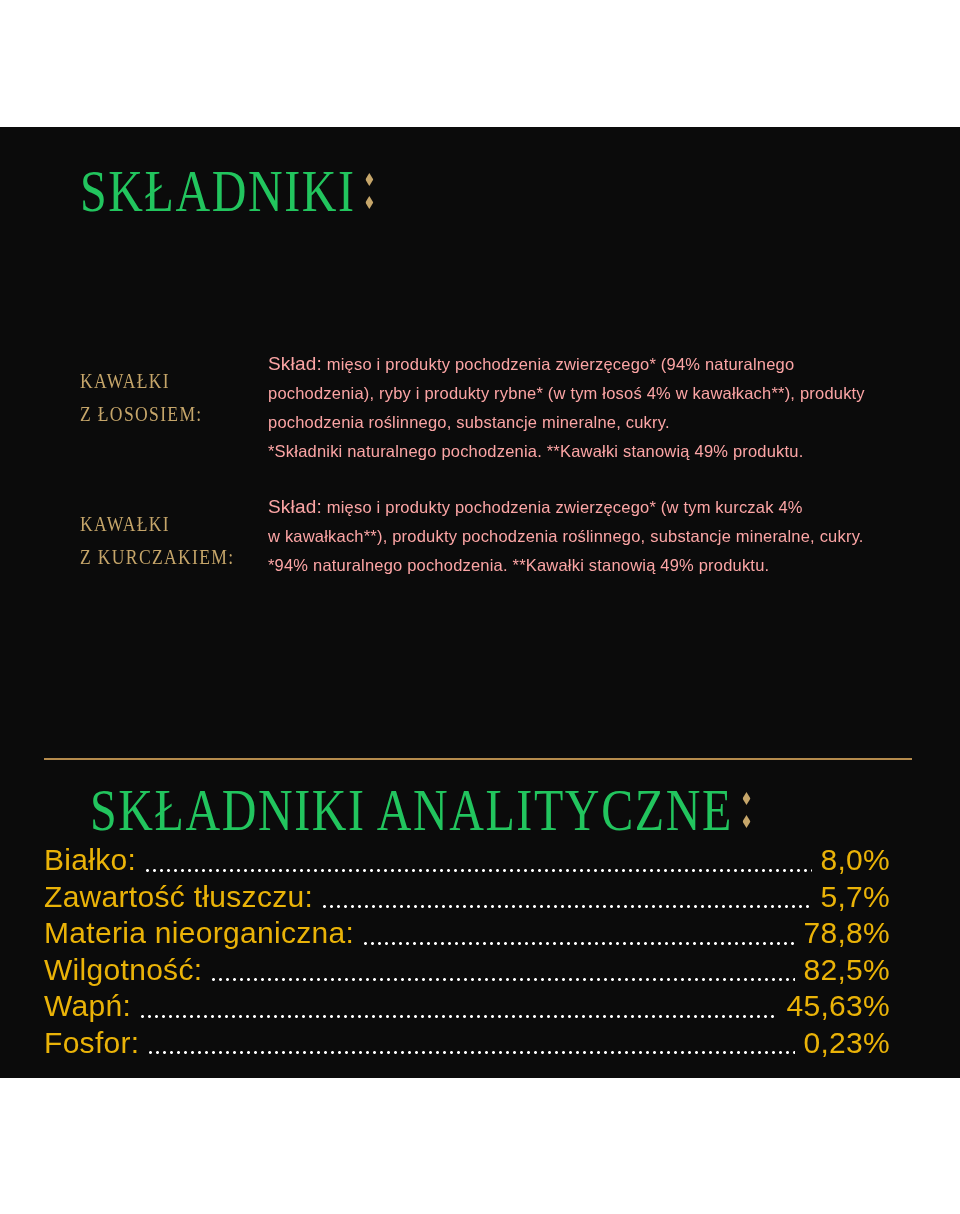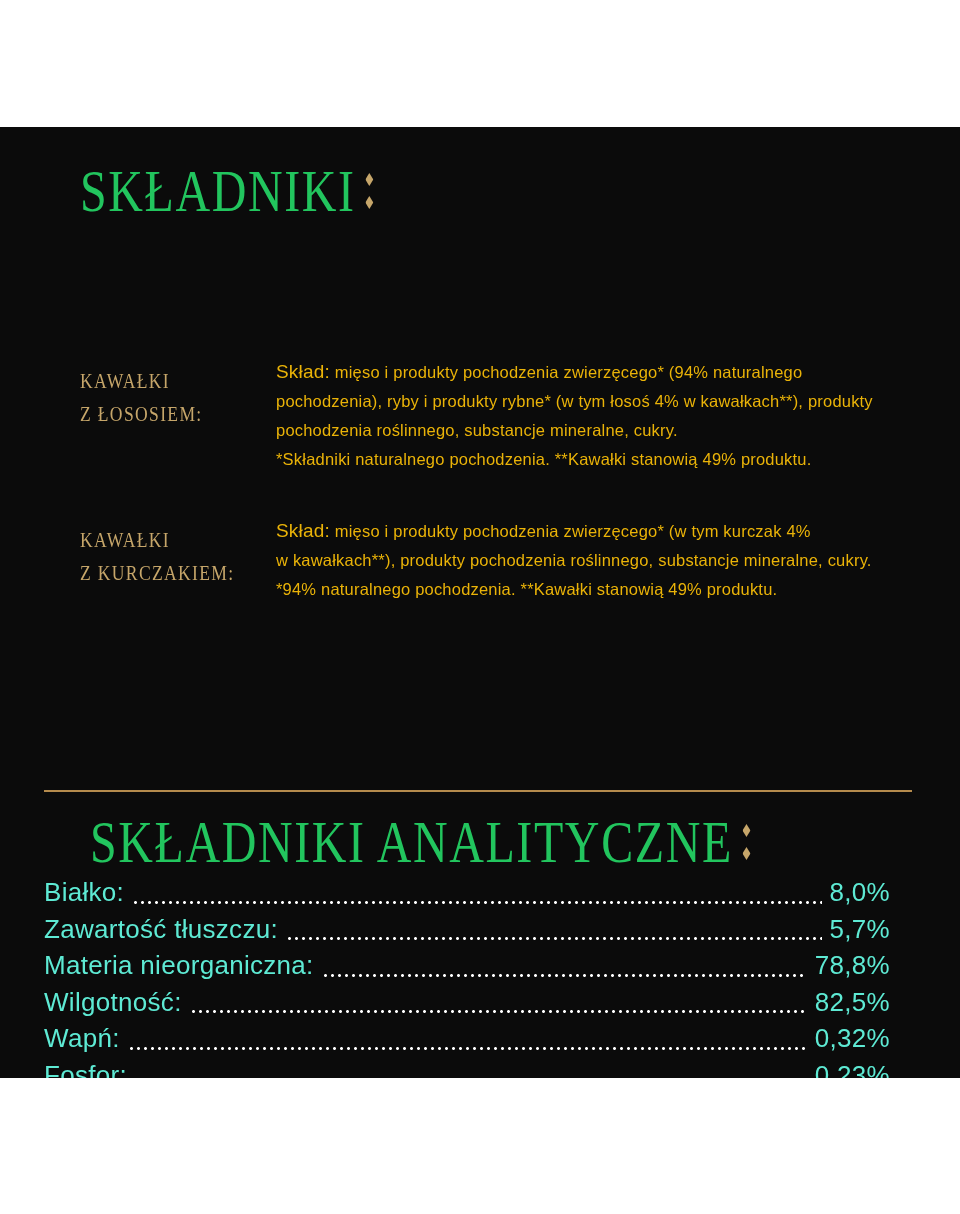--- a/index.html
+++ b/index.html
@@ -64,23 +64,23 @@
     font-family: "Liberation Serif", serif;
     font-size: 20px;
     line-height: 33px;
     letter-spacing: 1.5px;
     white-space: pre-line;
     transform: scaleX(0.88);
     transform-origin: left top;
     flex-shrink: 0;
   }
   .ing-text {
-    margin: 14px;
+    margin: 6px;
     width: 680px;
-    color: #eab308;
+    color: #fca5a5;
     font-size: 16.5px;
     line-height: 29px;
     letter-spacing: 0.2px;
   }
   .ing-text .lead { font-size: 19px; }
   .ing-text .rest { white-space: pre-line; }
 
   
   .divider {
     margin: 172px 0 0 44px;
@@ -89,22 +89,22 @@
     background: #b58b4d;
     border: none;
   }
   .h2 { margin: 20px 16px 0 90px; }
 
   
   .list { margin: 2px 70px 0 44px; }
   .lrow {
     display: flex;
     align-items: baseline;
-    color: #5eead4;
-    font-size: 26px;
+    color: #eab308;
+    font-size: 30px;
     line-height: 36.5px;
     letter-spacing: 0.3px;
     justify-content: space-between;
   }
   .lrow .llabel { white-space: nowrap; }
   .lrow .dots {
     flex: 1;
     height: 3px;
     margin: 0 8px 7px 10px;
     align-self: flex-end;
@@ -185,21 +185,21 @@
       <span class="lvalue">78,8%</span>
     </div>
     <div class="lrow">
       <span class="llabel">Wilgotność:</span>
       <span class="dots"></span>
       <span class="lvalue">82,5%</span>
     </div>
     <div class="lrow">
       <span class="llabel">Wapń:</span>
       <span class="dots"></span>
-      <span class="lvalue">0,32%</span>
+      <span class="lvalue">45,63%</span>
     </div>
     <div class="lrow">
       <span class="llabel">Fosfor:</span>
       <span class="dots"></span>
       <span class="lvalue">0,23%</span>
     </div>
   </div>
 
 </div>
 

